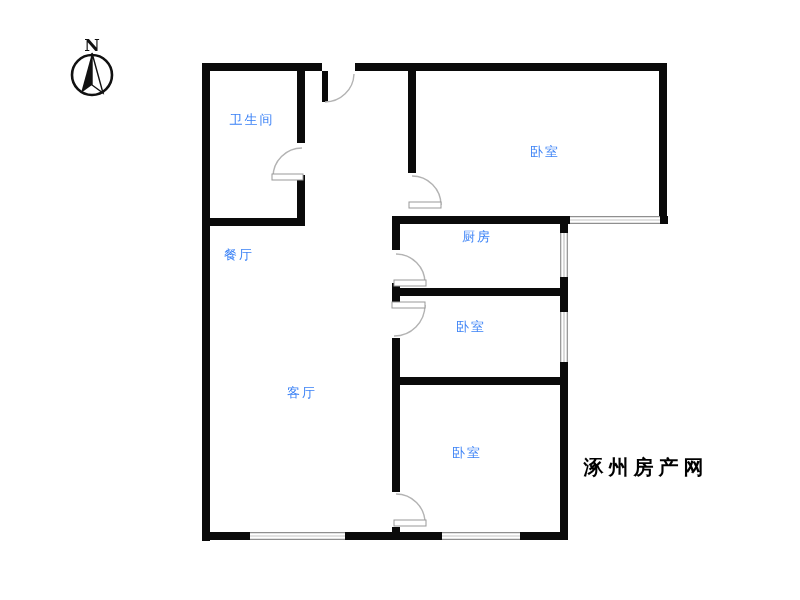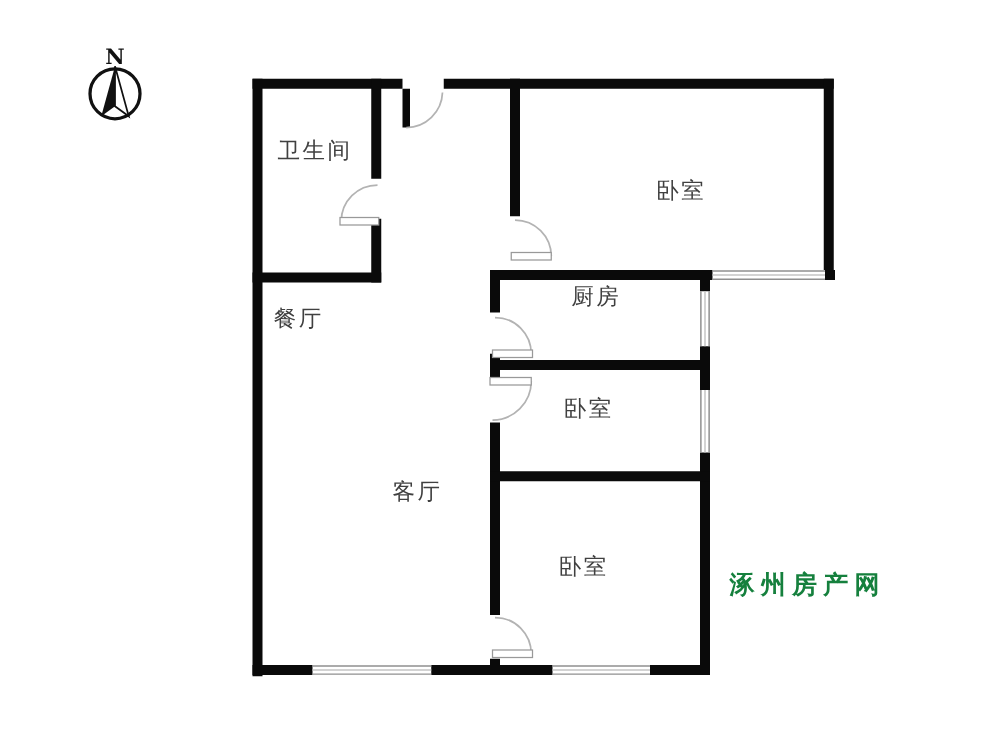--- a/index.html
+++ b/index.html
@@ -3,25 +3,25 @@
 <meta charset="utf-8">
 <style>
   html,body{margin:0;padding:0;background:#ffffff;}
   .stage{
     position:relative;width:800px;height:600px;background:#ffffff;overflow:hidden;
     font-family:"DejaVu Sans","Liberation Sans",sans-serif;
   }
   .stage svg{position:absolute;left:0;top:0;}
   .room-label{
     position:absolute;transform:translate(-50%,-50%);
-    font-size:18px;letter-spacing:2px;color:#404040;white-space:nowrap;
+    font-size:13px;letter-spacing:2px;color:#3b82f6;white-space:nowrap;
   }
   .watermark{
     position:absolute;left:520px;top:456px;width:252px;text-align:center;
-    color:#15803d;font-weight:bold;line-height:1.1;
+    color:#000000;font-weight:bold;line-height:1.1;
     text-shadow:-1px -1px 0 #ffffff,1px -1px 0 #ffffff,-1px 1px 0 #ffffff,1px 1px 0 #ffffff,0 0 2px #ffffff;
   }
   .wm1{font-size:20px;letter-spacing:5px;}
   .wm2{font-size:17px;letter-spacing:0px;margin-top:2px;}
 </style>
 </head>
 <body>
 
 <div class="stage">
   <svg id="plan-svg" width="800" height="600" viewBox="0 0 800 600">
@@ -78,19 +78,19 @@
       <polygon points="92,53 81,93 92,85" fill="#111111"></polygon>
       <polygon points="92,53 103,93 92,85" fill="#ffffff" stroke="#111111" stroke-width="1.4"></polygon>
       <text x="92" y="51" text-anchor="middle" fill="#111111" font-size="17" font-weight="bold" font-family="&quot;DejaVu Serif&quot;,&quot;Liberation Serif&quot;,serif">N</text>
     </svg>
   <div id="labels">
       <div class="room-label" style="left: 252px; top: 120px;">卫生间</div>
       <div class="room-label" style="left: 545px; top: 152px;">卧室</div>
       <div class="room-label" style="left: 239px; top: 255px;">餐厅</div>
       <div class="room-label" style="left: 477px; top: 237px;">厨房</div>
       <div class="room-label" style="left: 471px; top: 327px;">卧室</div>
-      <div class="room-label" style="left: 302px; top: 393px; margin-left: 32px;">客厅</div>
+      <div class="room-label" style="left: 302px; top: 393px;">客厅</div>
       <div class="room-label" style="left: 467px; top: 453px;">卧室</div>
     </div>
   <div class="watermark">
     <div class="wm1">涿州房产网</div>
   </div>
 </div>
 
 </body></html>

